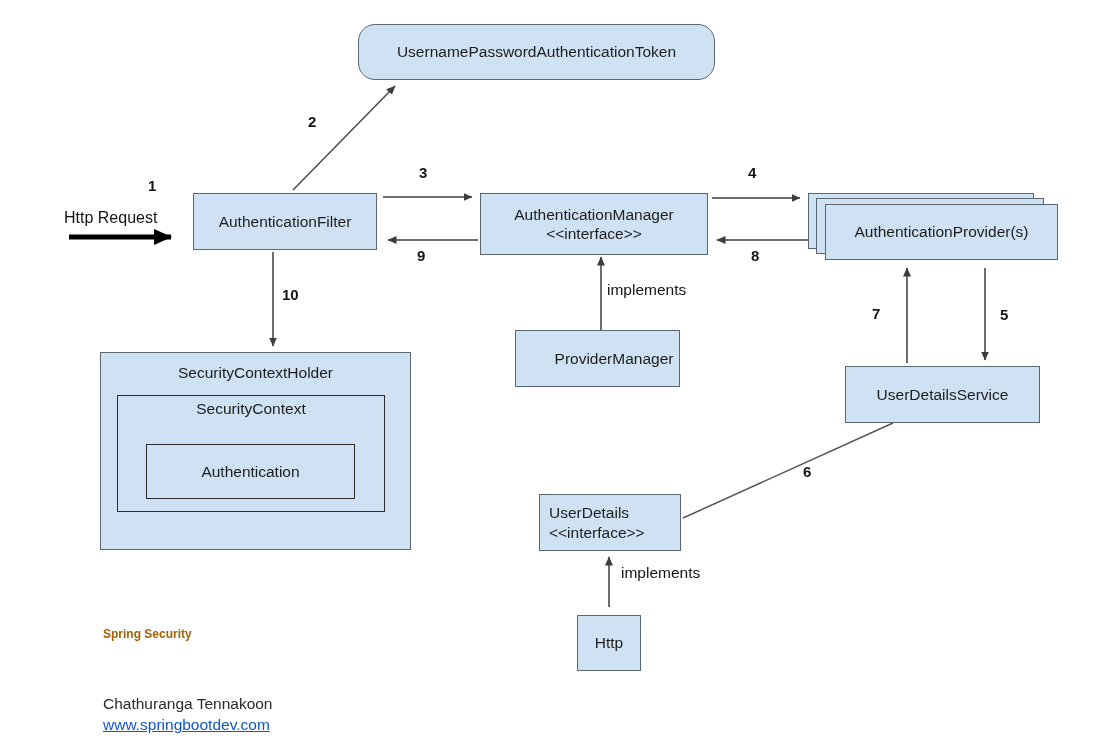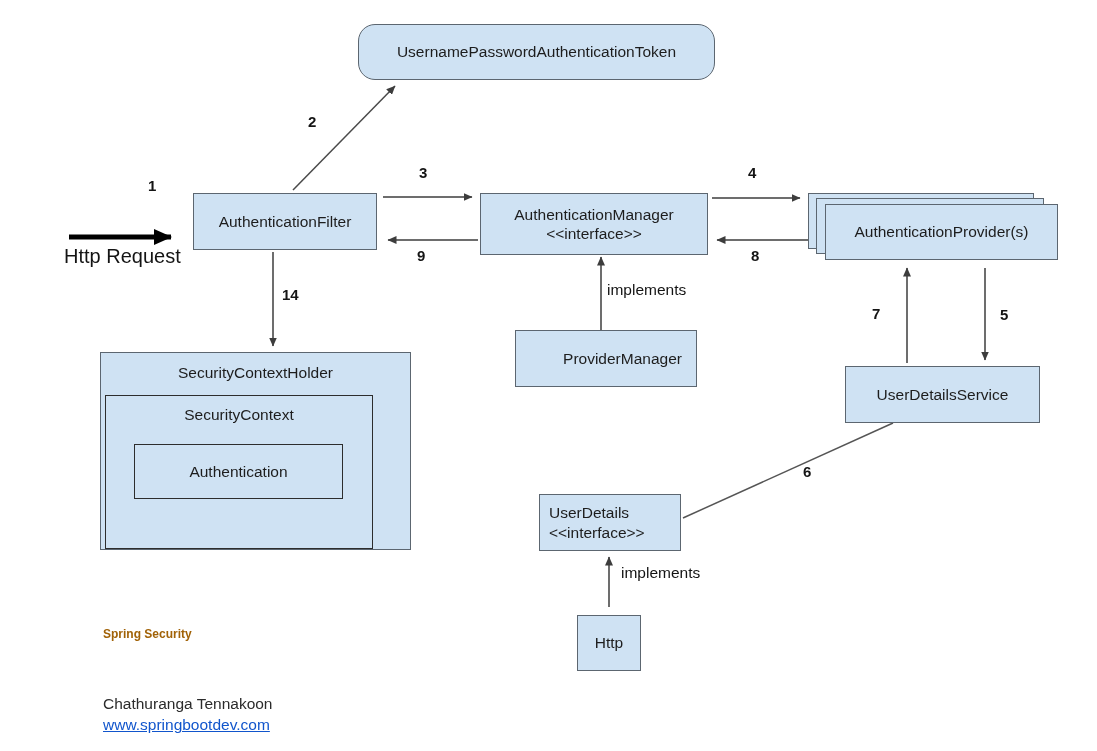--- a/index.html
+++ b/index.html
@@ -34,58 +34,58 @@
     color: #1d1d1d;
     text-align: center;
     line-height: 1.25;
   }
   .box--token { left: 358px; top: 24px; width: 357px; height: 56px; border-radius: 17px; }
   .box--filter { left: 193px; top: 193px; width: 184px; height: 57px; }
   .box--manager { left: 480px; top: 193px; width: 228px; height: 62px; }
   .box--provider-back2 { left: 808px; top: 193px; width: 226px; height: 56px; }
   .box--provider-back1 { left: 816px; top: 198px; width: 228px; height: 56px; }
   .box--providers { left: 825px; top: 204px; width: 233px; height: 56px; }
-  .box--provider-manager { left: 515px; top: 330px; width: 182px; height: 57px; padding-left: 33px; }
+  .box--provider-manager { left: 515px; top: 330px; width: 165px; height: 57px; padding-left: 33px; }
   .box--uds { left: 845px; top: 366px; width: 195px; height: 57px; }
   .box--user-details {
     left: 539px; top: 494px; width: 142px; height: 57px;
     align-items: flex-start; text-align: left; padding-left: 9px;
   }
   .box--user { left: 577px; top: 615px; width: 64px; height: 56px; }
   .box--sch {
     left: 100px; top: 352px; width: 311px; height: 198px;
     justify-content: flex-start; padding-top: 10px;
   }
   .box--sc {
     position: absolute;
-    left: 4px; top: 42px; width: 268px; height: 154px;
+    left: 16px; top: 42px; width: 268px; height: 117px;
     background: #cfe2f3;
     border: 1.3px solid #2d2d2d;
     box-sizing: border-box;
     display: flex; flex-direction: column; align-items: center;
-    justify-content: flex-start; padding-top: 9px;
+    justify-content: flex-start; padding-top: 3px;
   }
   .box--auth {
     position: absolute;
     left: 28px; top: 48px; width: 209px; height: 55px;
     background: #cfe2f3;
     border: 1.3px solid #2d2d2d;
     box-sizing: border-box;
     display: flex; align-items: center; justify-content: center;
   }
   .edge-label {
     position: absolute;
     font-size: 15px;
     font-weight: bold;
     color: #141414;
     white-space: nowrap;
   }
   .edge-label--plain { font-weight: normal; font-size: 15.5px; }
   .lbl-n1  { left: 148px; top: 177px; }
-  .lbl-http { left: 64px; top: 209px; font-size: 20px; margin-top: 36px; }
+  .lbl-http { left: 64px; top: 209px; font-size: 16px; }
   .lbl-n2  { left: 308px; top: 113px; }
   .lbl-n3  { left: 419px; top: 164px; }
   .lbl-n9  { left: 417px; top: 247px; }
   .lbl-n4  { left: 748px; top: 164px; }
   .lbl-n8  { left: 751px; top: 247px; }
   .lbl-impl1 { left: 607px; top: 281px; }
   .lbl-n10 { left: 282px; top: 286px; }
   .lbl-n7  { left: 872px; top: 305px; }
   .lbl-n5  { left: 1000px; top: 306px; }
   .lbl-n6  { left: 803px; top: 463px; }
@@ -200,21 +200,21 @@
   </div>
 
   <div class="edge-label lbl-n1">1</div>
   <div class="edge-label edge-label--plain lbl-http">Http Request</div>
   <div class="edge-label lbl-n2">2</div>
   <div class="edge-label lbl-n3">3</div>
   <div class="edge-label lbl-n9">9</div>
   <div class="edge-label lbl-n4">4</div>
   <div class="edge-label lbl-n8">8</div>
   <div class="edge-label edge-label--plain lbl-impl1">implements</div>
-  <div class="edge-label lbl-n10">14</div>
+  <div class="edge-label lbl-n10">10</div>
   <div class="edge-label lbl-n7">7</div>
   <div class="edge-label lbl-n5">5</div>
   <div class="edge-label lbl-n6">6</div>
   <div class="edge-label edge-label--plain lbl-impl2">implements</div>
 
   <div class="footer-title">
     <div>Spring Security</div>
   </div>
   <div class="footer-author">Chathuranga Tennakoon</div>
   <a class="footer-link">www.springbootdev.com</a>

